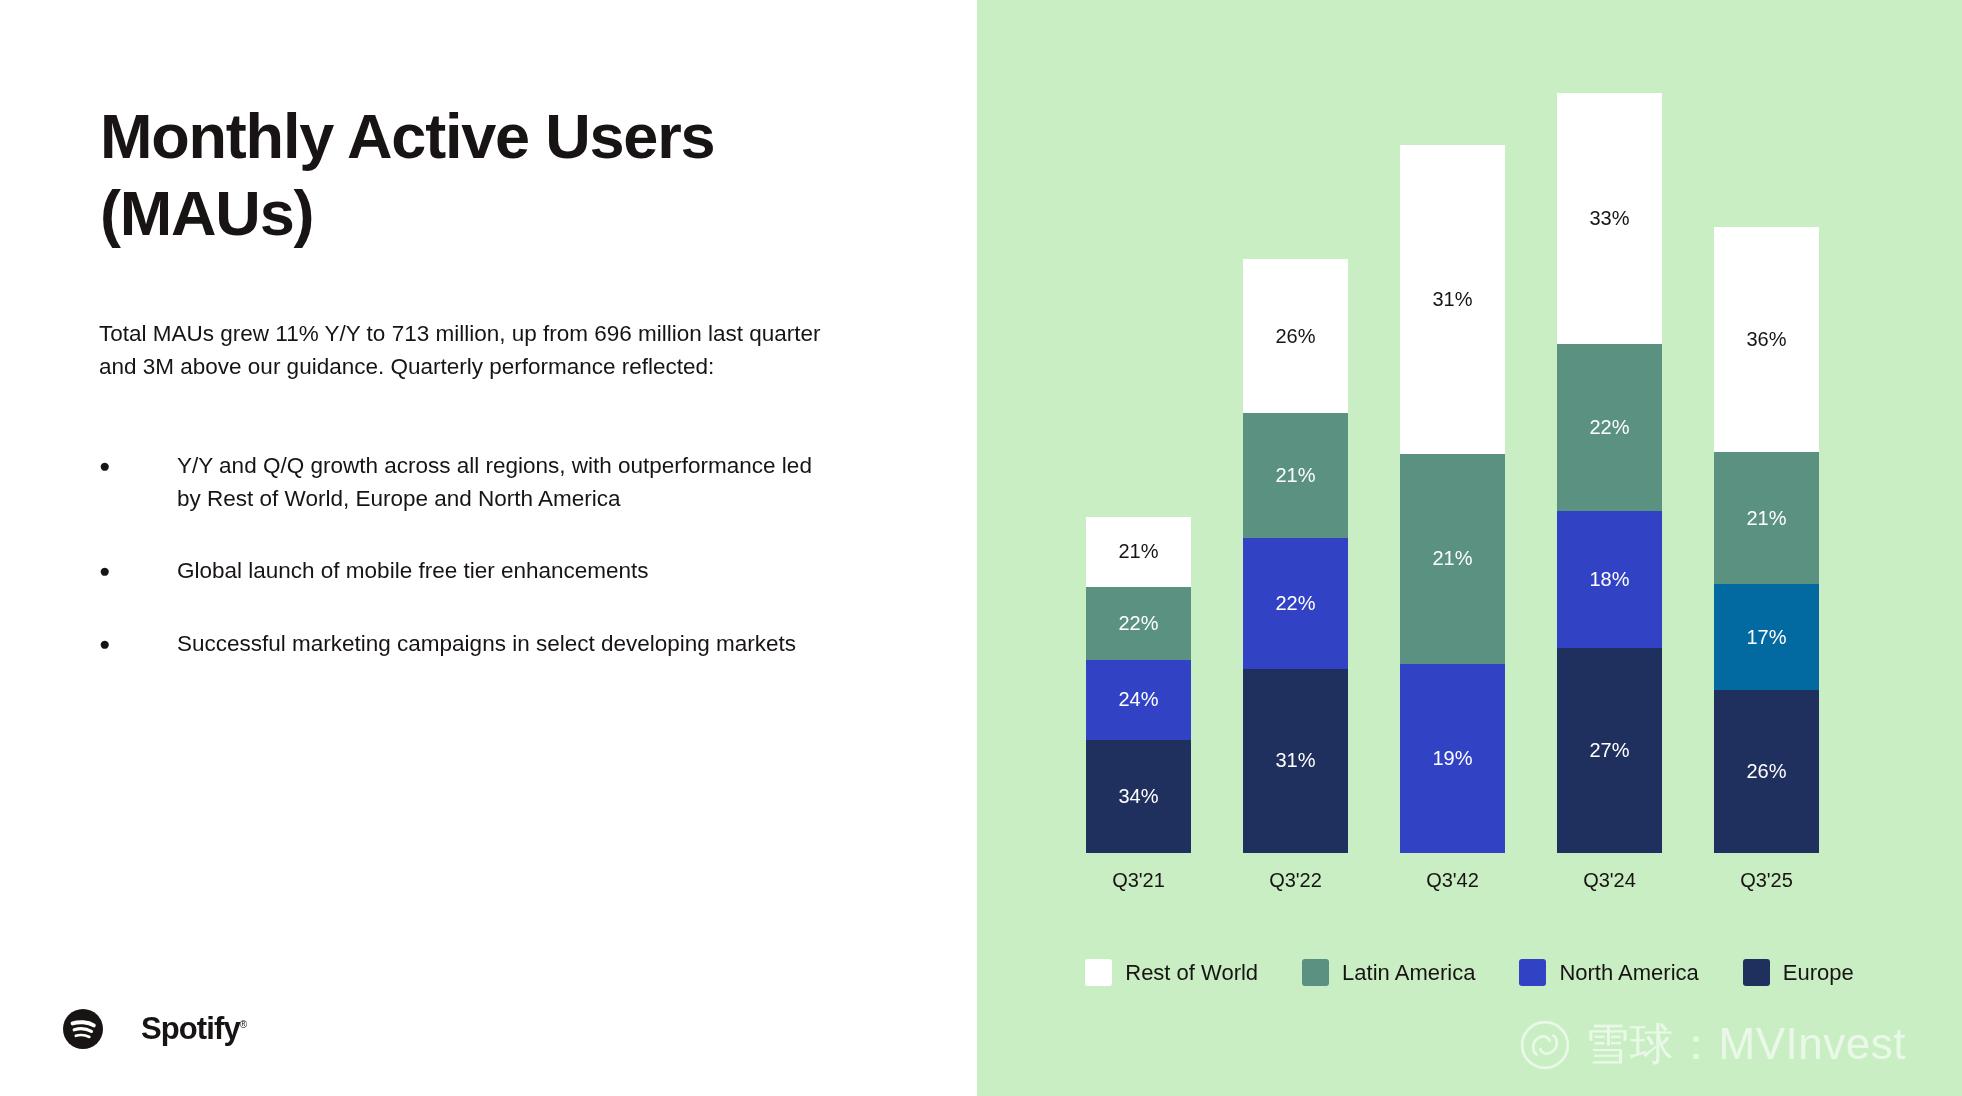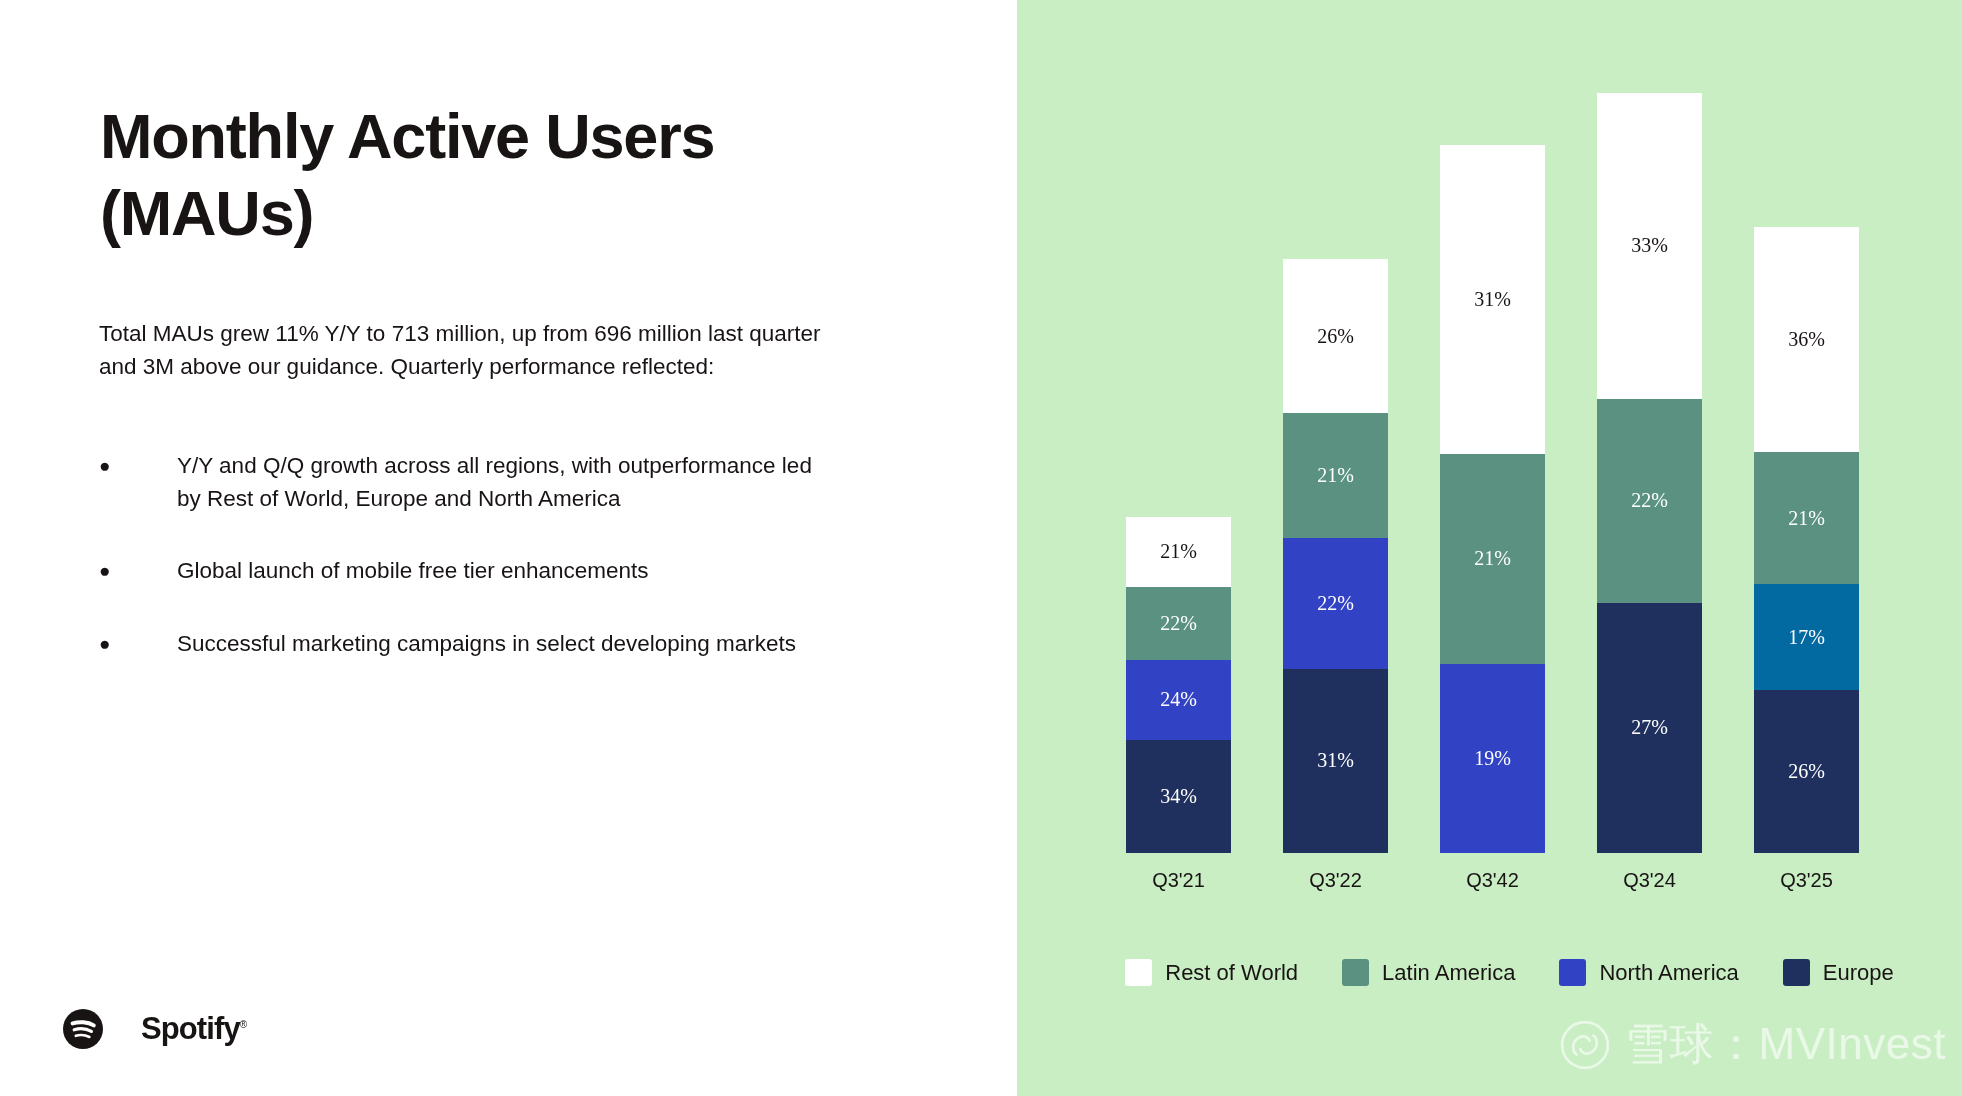--- a/index.html
+++ b/index.html
@@ -10,21 +10,20 @@
     overflow:hidden;
   }
   #slide{position:relative;width:1962px;height:1096px;display:flex;}
 
   
   #left{
     position:relative;
     width:977px;height:1096px;
     background:#ffffff;
     flex:0 0 977px;
-    padding-left:40px;
   }
   #title{
     position:absolute;left:100px;top:98px;
     width:700px;
     font-size:63px;
     font-weight:bold;
     line-height:1.23;
     letter-spacing:-1.2px;
     color:#191414;
   }
@@ -91,21 +90,21 @@
     justify-content:flex-end;
   }
   .seg{
     position:relative;
     display:flex;
     align-items:center;
     justify-content:center;
     font-size:20px;
     box-sizing:border-box;
   }
-  .seg-label{pointer-events:none;font-family:Liberation Serif, serif;}
+  .seg-label{pointer-events:none;}
   .x-label{
     position:absolute;
     bottom:204px;
     width:105px;
     text-align:center;
     font-size:20px;
     color:#191414;
   }
   #legend{
     position:absolute;
@@ -230,20 +229,23 @@
       </div>
       <div class="x-label" style="left:423px;">Q3'42</div>
 
       <div class="bar-group" style="left:580px;height:760px;">
         <div class="seg" style="flex:33 1 0;background:#ffffff;color:#191414;">
           <span class="seg-label">33%</span>
         </div>
         <div class="seg" style="flex:22 1 0;background:#5a9180;color:#ffffff;">
           <span class="seg-label">22%</span>
         </div>
+        <div class="seg" style="flex:18 1 0;background:#3142c4;color:#ffffff;">
+          <span class="seg-label">18%</span>
+        </div>
         <div class="seg" style="flex:27 1 0;background:#20305e;color:#ffffff;">
           <span class="seg-label">27%</span>
         </div>
       </div>
       <div class="x-label" style="left:580px;">Q3'24</div>
 
       <div class="bar-group" style="left:737px;height:626px;">
         <div class="seg" style="flex:36 1 0;background:#ffffff;color:#191414;">
           <span class="seg-label">36%</span>
         </div>

